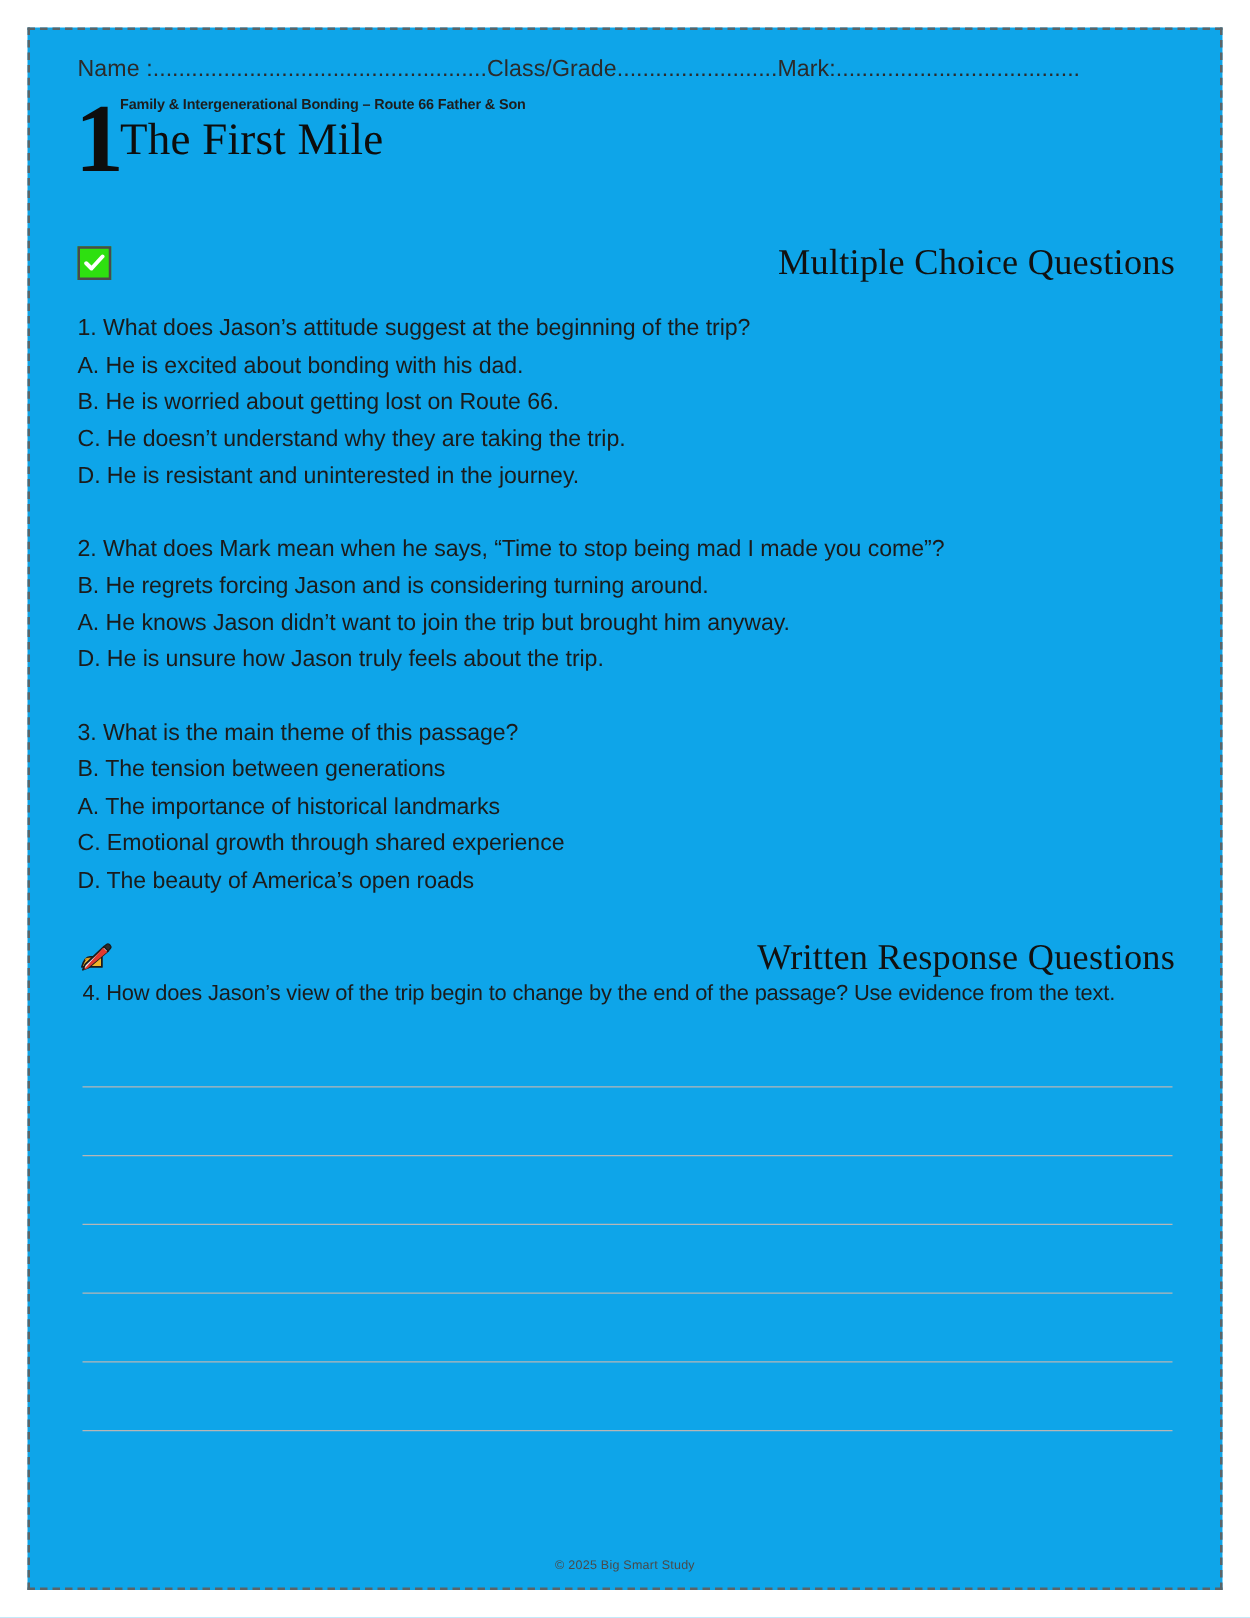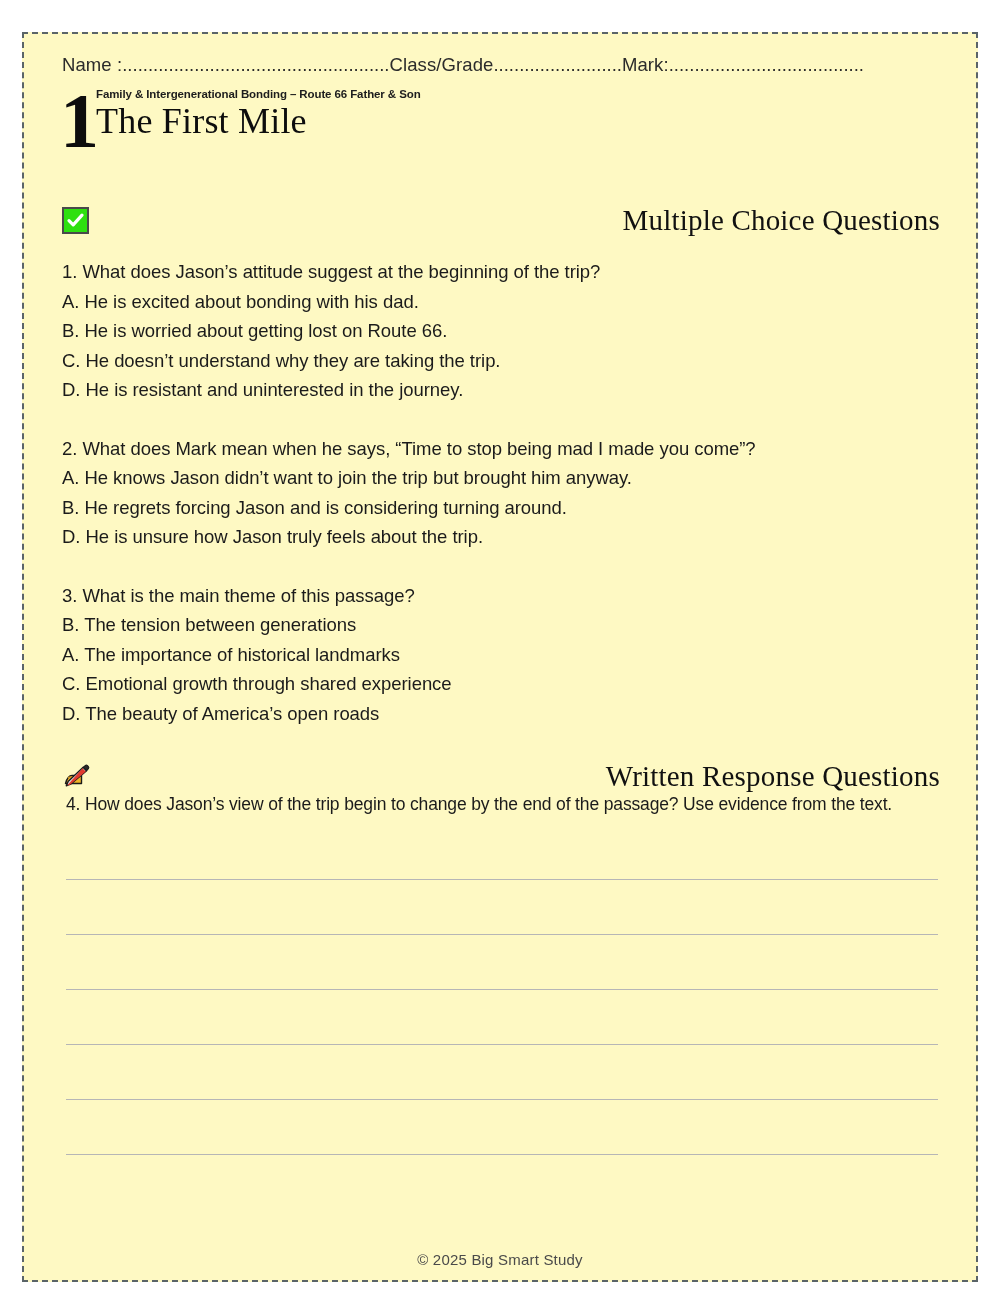--- a/index.html
+++ b/index.html
@@ -14,25 +14,25 @@
     font-family: "Liberation Sans", sans-serif;
     color: #1b1b1b;
     position: relative;
     overflow: hidden;
   }
 
   
   #worksheet-frame {
     position: absolute;
     left: 22px;
-    top: 32px;
+    top: 22px;
     width: 956px;
     height: 1250px;
     border: 2px dashed #5a6468;
-    background: #fef9c3;
+    background: #0ea5e9;
   }
 
   #page-inner {
     position: absolute;
     left: 36px;
     top: 20px;
     right: 36px;
     bottom: 0;
   }
 
@@ -164,21 +164,21 @@
   }
   .answer-line:first-child { height: 38px; }
 
   
   #footer {
     position: absolute;
     left: 0;
     right: 0;
     bottom: 12px;
     text-align: center;
-    font-size: 15px;
+    font-size: 10px;
     color: #4a4a4a;
     letter-spacing: .2px;
   }
 </style>
 </head>
 <body>
 
 <div id="worksheet-frame">
   <div id="page-inner">
 
@@ -213,22 +213,22 @@
       <div class="question-block">
         <div class="q-line q-prompt">1. What does Jason’s attitude suggest at the beginning of the trip?</div>
         <div class="q-line q-option">A. He is excited about bonding with his dad.</div>
         <div class="q-line q-option">B. He is worried about getting lost on Route 66.</div>
         <div class="q-line q-option">C. He doesn’t understand why they are taking the trip.</div>
         <div class="q-line q-option">D. He is resistant and uninterested in the journey.</div>
       </div>
 
       <div class="question-block">
         <div class="q-line q-prompt">2. What does Mark mean when he says, “Time to stop being mad I made you come”?</div>
+        <div class="q-line q-option">B. He regrets forcing Jason and is considering turning around.</div>
         <div class="q-line q-option">A. He knows Jason didn’t want to join the trip but brought him anyway.</div>
-        <div class="q-line q-option">B. He regrets forcing Jason and is considering turning around.</div>
         <div class="q-line q-option">D. He is unsure how Jason truly feels about the trip.</div>
       </div>
 
       <div class="question-block">
         <div class="q-line q-prompt">3. What is the main theme of this passage?</div>
         <div class="q-line q-option">B. The tension between generations</div>
         <div class="q-line q-option">A. The importance of historical landmarks</div>
         <div class="q-line q-option">C. Emotional growth through shared experience</div>
         <div class="q-line q-option">D. The beauty of America’s open roads</div>
       </div>

